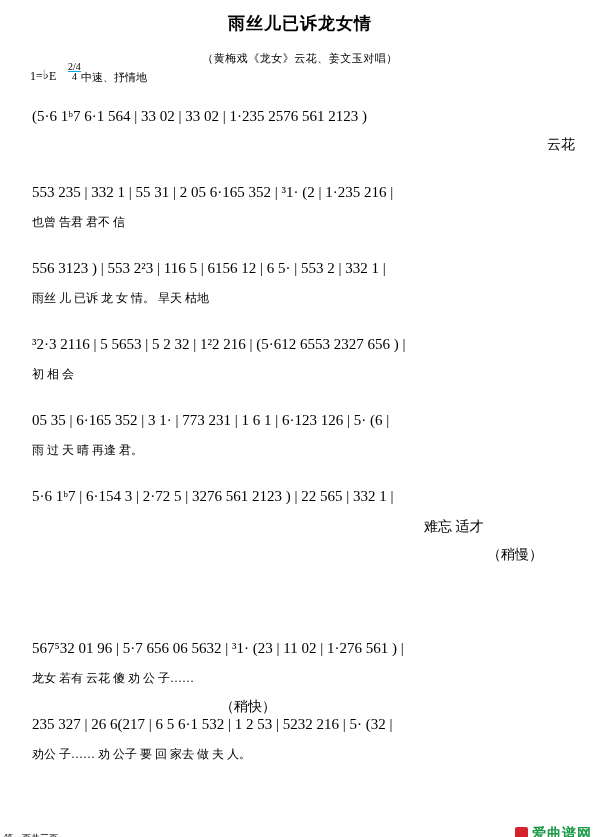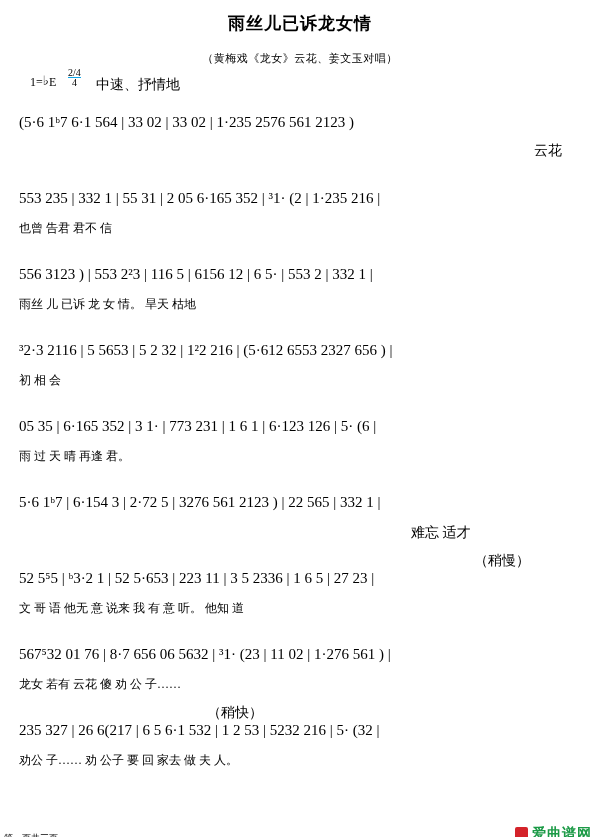--- a/index.html
+++ b/index.html
@@ -31,21 +31,20 @@
   }
   .subtitle {
     text-align: center;
     font-size: 11px;
     margin-top: 16px;
     letter-spacing: 0.5px;
   }
   .meta-row {
     position: relative;
     height: 26px;
-    margin-top: 6px;
     padding-left: 35px;
   }
   .keysig {
     position: absolute;
     left: 30px;
     top: 2px;
     font-size: 12px;
     font-family: "Liberation Serif", serif;
   }
   .keysig .flat {
@@ -56,29 +55,29 @@
   .timesig {
     position: absolute;
     left: 68px;
     top: -4px;
     font-size: 10px;
     line-height: 9px;
     text-align: center;
   }
   .tempo {
     position: absolute;
-    left: 96px;
+    left: 81px;
     top: 4px;
-    font-size: 14px;
+    font-size: 11px;
   }
 
   
   .system {
     position: relative;
-    margin: 0 19px;
+    margin: 0 32px;
     height: 76px;
   }
 
   .notes {
     position: absolute;
     left: 0;
     right: 0;
     top: 16px;
     font-size: 15px;
     font-family: "Liberation Serif", serif;
@@ -170,26 +169,24 @@
   </div>
 
   <div class="system">
     <div class="notes">5·6 1ᵇ7 | 6·154 3 | 2·72 5 | 3276 561 2123 ) |  22 565  | 332 1 |</div>
     <div class="lyrics"></div>
     <div class="annot" style="left:392px; top:46px;">难忘      适才</div>
   </div>
 
   <div class="system">
     <div class="annot" style="left:455px; top:-2px;">（稍慢）</div>
-    <div class="notes">52 5⁵5 | ᵇ3·2 1 | 52 5·653 | 223 11 | 3 5 2336 | 1 6 5 | 27 23 |</div>
-    <div class="lyrics">文 哥   语   他无 意   说来 我  有  意 听。      他知 道</div>
   </div>
 
   <div class="system">
-    <div class="notes">567⁵32 01 76 | 8·7 656 06 5632 | ³1· (23 | 11 02 | 1·276 561 ) |</div>
+    <div class="notes">567⁵32 01 96 | 5·7 656 06 5632 | ³1· (23 | 11 02 | 1·276 561 ) |</div>
     <div class="lyrics">龙女   若有  云花  傻    劝 公      子……</div>
   </div>
 
   <div class="system">
     <div class="annot" style="left:188px; top:-2px;">（稍快）</div>
     <div class="notes">235 327 | 26 6(217 | 6 5 6·1 532 | 1 2 53 | 5232 216 | 5· (32 |</div>
     <div class="lyrics">劝公        子……         劝 公子 要 回 家去  做  夫 人。</div>
   </div>
 
   <div class="footer-left">第一页共三页</div>

